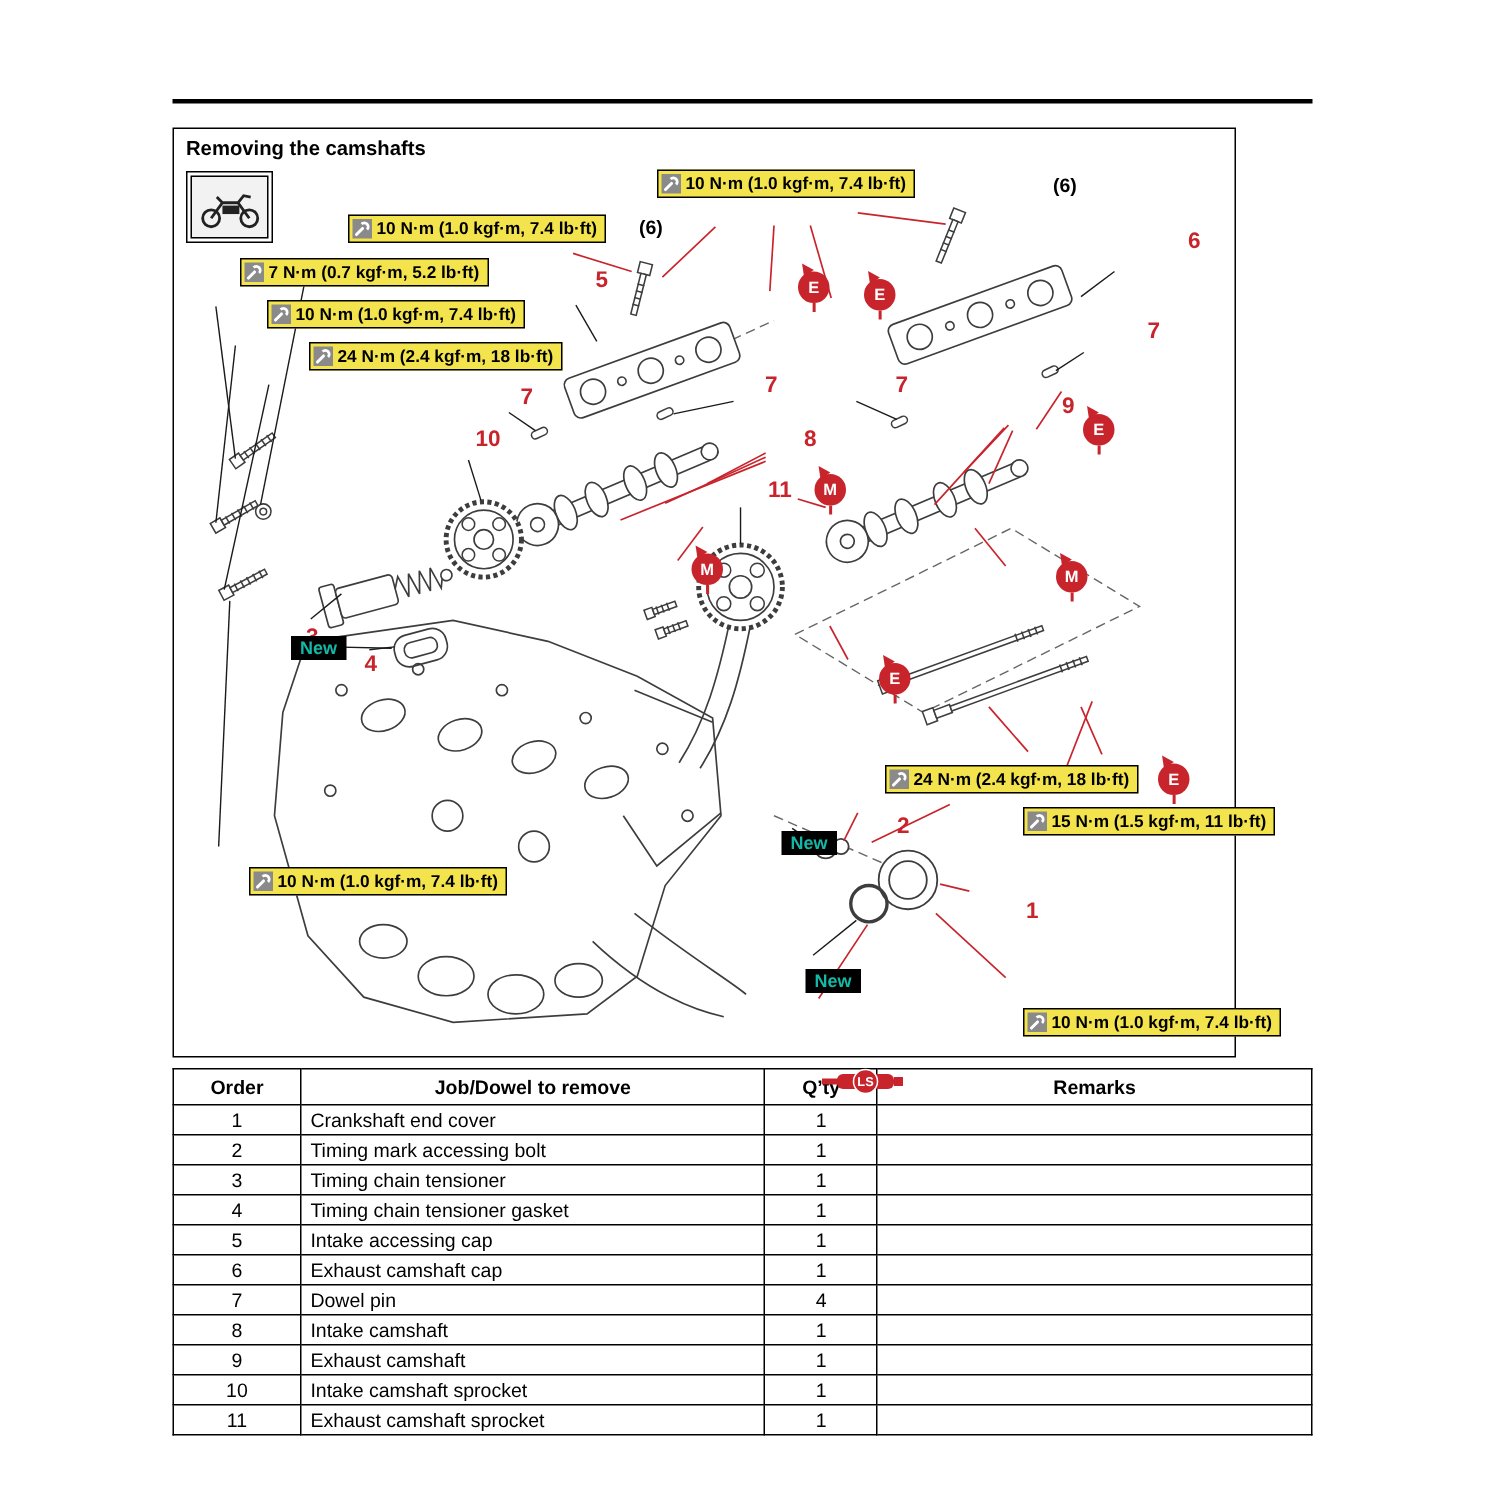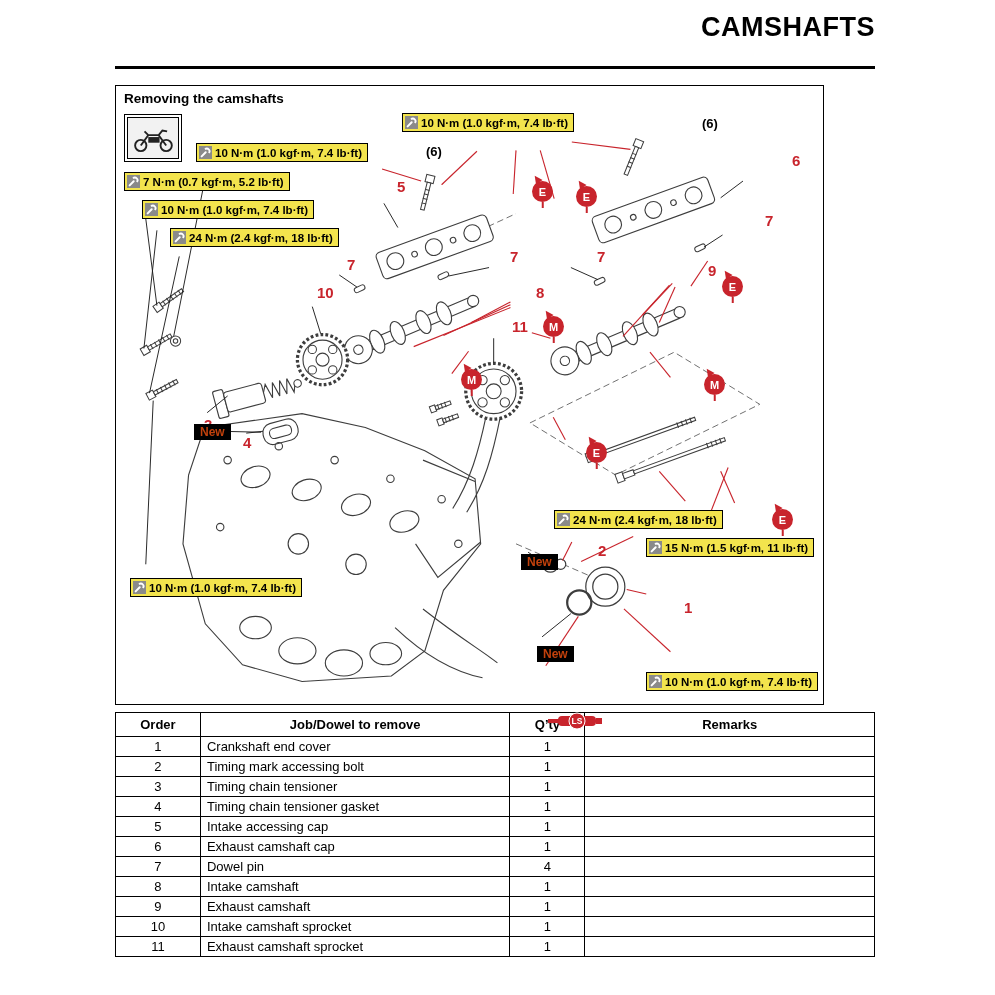--- a/index.html
+++ b/index.html
@@ -12,26 +12,26 @@
   .title-rule { position:absolute; top:66px; left:115px; width:760px; height:3px; background:#000; }
 
   .diagram-box { position:absolute; left:115px; top:85px; width:709px; height:620px; border:1.5px solid #000; }
   .diagram-title { position:absolute; left:8px; top:5px; font-weight:bold; font-size:13.5px; }
   .art { position:absolute; inset:0; width:100%; height:100%; }
 
   .moto-box { position:absolute; left:8px; top:28px; width:58px; height:48px; border:1px solid #000; padding:2px; }
   .moto-inner { width:100%; height:100%; border:1px solid #000; display:flex; align-items:center; justify-content:center; background:#f2f2f2; }
 
   .tq { position:absolute; display:flex; align-items:center; gap:3px; background:#f3e44d; border:1px solid #000;
-        padding:1px 5px 1px 2px; height:19px; font-size:11.5px; font-weight:bold; white-space:nowrap; z-index:5; }
+        padding:1px 5px 1px 2px; height:19px; font-size:11.5px; font-weight:bold; white-space:nowrap; z-index:5;margin-left:36px; }
   .wrench { width:13px; height:13px; background:#8a8a8a; display:inline-flex; align-items:center; justify-content:center; flex:0 0 13px; }
 
   .num { position:absolute; color:#c8242c; font-weight:bold; font-size:15px; z-index:6; }
   .qty6 { position:absolute; font-weight:bold; font-size:13px; z-index:6; }
-  .new-tag { position:absolute; background:#000; color:#c2410c; font-weight:bold; font-size:12px; padding:1px 6px; z-index:6; }
+  .new-tag { position:absolute; background:#000; color:#14b8a6; font-weight:bold; font-size:12px; padding:1px 6px; z-index:6; }
 
   .oil { position:absolute; width:21px; height:21px; background:#c8242c; border-radius:50%;
          color:#fff; font-weight:bold; font-size:11px; display:flex; align-items:center; justify-content:center; z-index:6; }
   .oil::before { content:""; position:absolute; top:-6px; left:1px; width:0; height:0;
                  border-left:4px solid transparent; border-right:4px solid transparent;
                  border-bottom:8px solid #c8242c; transform:rotate(-35deg); }
   .oil::after { content:""; position:absolute; bottom:-6px; left:50%; transform:translateX(-50%);
                 width:2.5px; height:6px; background:#c8242c; }
 
   .ls-tool { position:absolute; width:58px; height:18px; z-index:6;margin-top:32px; }
@@ -41,21 +41,20 @@
   .parts-table th { border:1px solid #000; font-weight:bold; text-align:center; height:23px; padding:4px 4px; }
   .parts-table td { border:1px solid #000; height:20px; padding:1px 6px; }
   .c-order, .c-qty { text-align:center; }
   .c-job { text-align:left; padding-left:8px; }
 </style>
 </head>
 <body>
 
 <div class="page">
 
-  <div class="main-title">CAMSHAFTS</div>
   <div class="title-rule"></div>
 
   <div class="diagram-box">
 
     <svg class="art" viewBox="0 0 760 620">
 
       <g stroke="#666" fill="none" stroke-width="1" stroke-dasharray="7 4">
         <path d="M445,340 L600,264 L692,320 L537,396 Z"></path>
         <path d="M300,175 L430,115"></path>
         <path d="M430,470 L545,520"></path>

